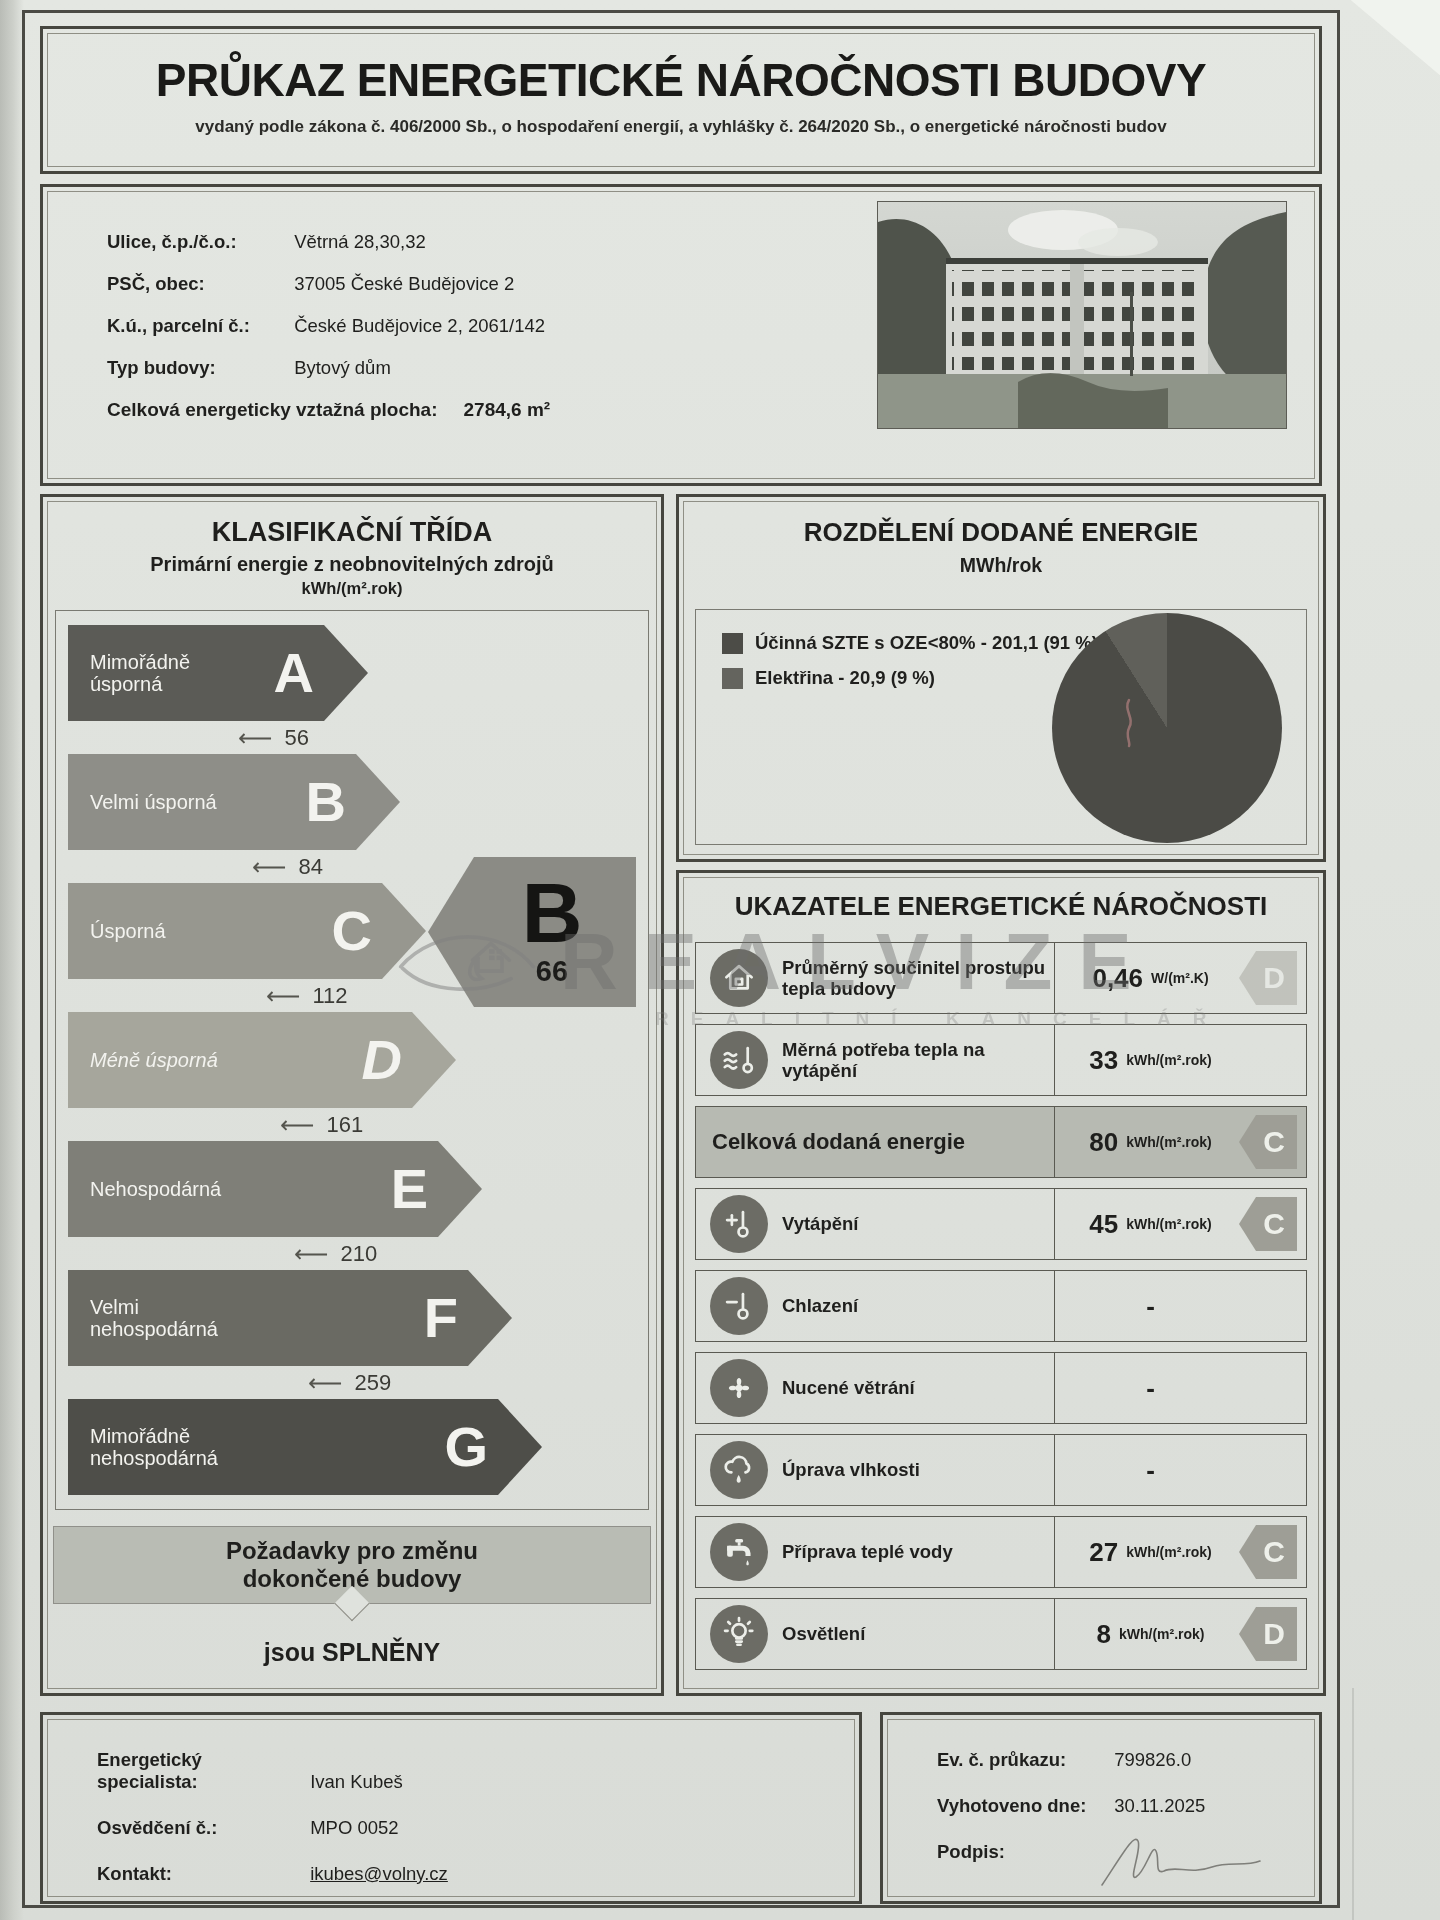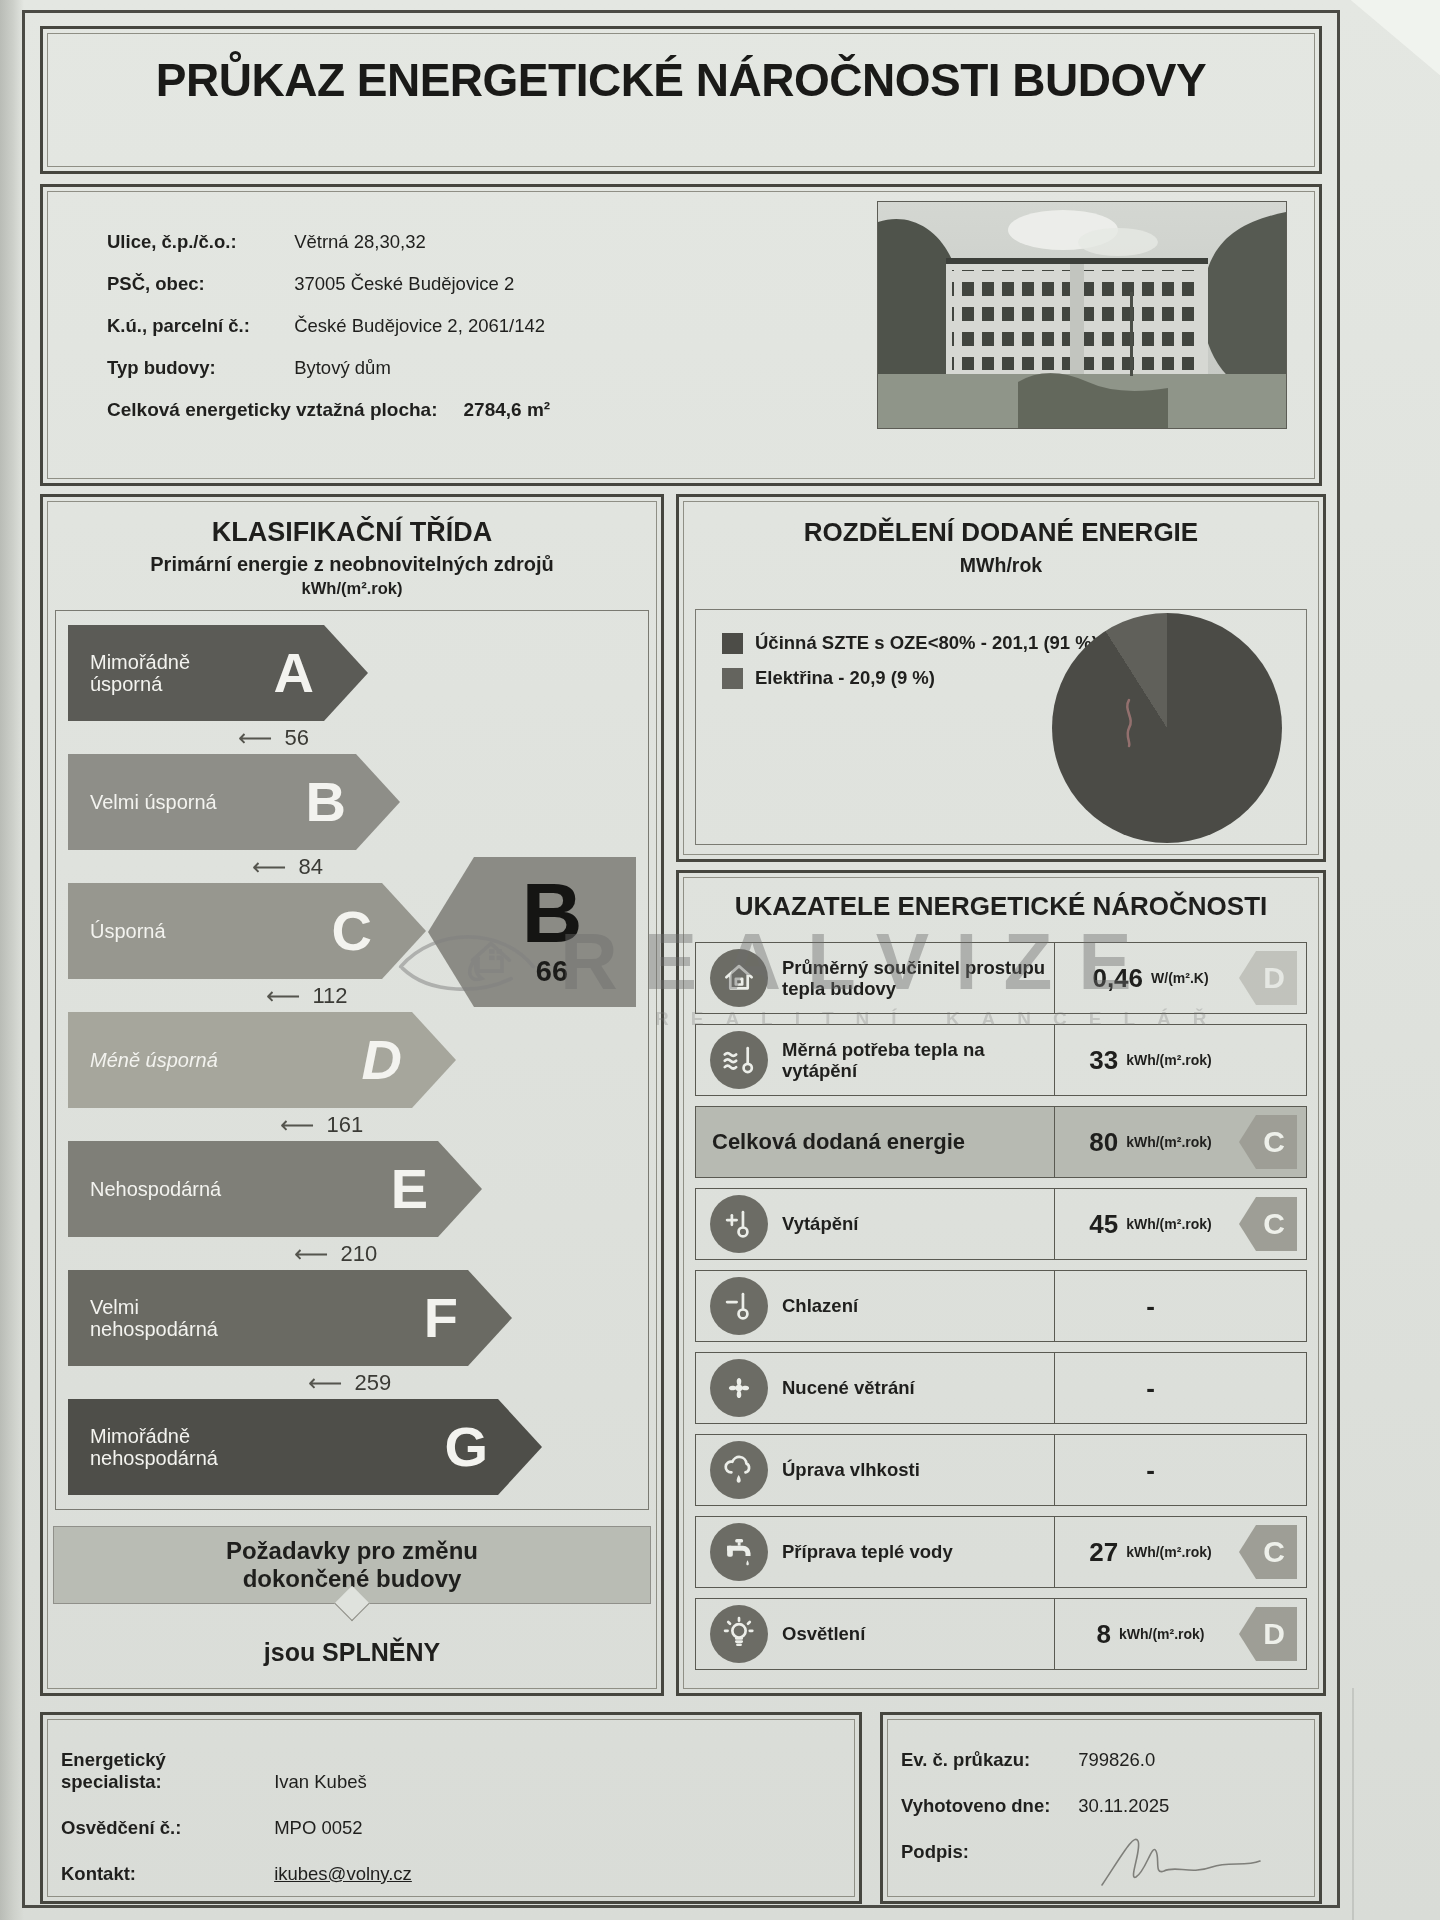--- a/index.html
+++ b/index.html
@@ -74,21 +74,21 @@
   .badge{position:absolute;right:9px;top:50%;transform:translateY(-50%);width:58px;height:54px;
     clip-path:polygon(17px 0,100% 0,100% 100%,17px 100%,0 50%);
     display:flex;align-items:center;justify-content:center;padding-left:12px;box-sizing:border-box;
     color:#eef0ea;font-size:30px;font-weight:bold;}
   .badge.faded{opacity:.45;}
   .ind-row.hl{background:#b7bab2;}
   .ind-row.hl .ind-label{font-size:22px;padding-left:16px;}
   
   .box-foot-left{left:40px;top:1712px;width:816px;height:186px;}
   .box-foot-right{left:880px;top:1712px;width:436px;height:186px;}
-  .foot-rows{padding:34px 0 0 18px;}
+  .foot-rows{padding:34px 0 0 18px;margin-left:36px;}
   .foot-row{margin-bottom:24px;font-size:18.5px;}
   .foot-label{display:inline-block;font-weight:bold;width:208px;}
   .box-foot-right .foot-label{width:172px;}
   .foot-value.link{text-decoration:underline;}
   .signature{position:absolute;right:50px;bottom:2px;width:175px;height:80px;}
   
   .watermark{position:absolute;left:392px;top:916px;display:flex;align-items:center;gap:18px;pointer-events:none;z-index:6;}
   .wm-text{font-size:80px;font-weight:bold;letter-spacing:26px;color:#6d6d6d;opacity:.42;white-space:nowrap;}
   .wm-eye{opacity:.5;}
   .wm-tagline{position:absolute;left:655px;top:1008px;font-size:19px;font-weight:bold;letter-spacing:22px;
@@ -99,20 +99,21 @@
 <body>
 
 <div class="page">
   <div class="edge-left"></div>
   <div class="fold"></div>
   <div class="crease"></div>
   <div class="outer-frame"></div>
 
   <div class="sbox box-header">
     <div class="doc-title">PRŮKAZ ENERGETICKÉ NÁROČNOSTI BUDOVY</div>
+    <div class="doc-subtitle">vydaný podle zákona č. 406/2000 Sb., o hospodaření energií, a vyhlášky č. 264/2020 Sb., o energetické náročnosti budov</div>
   </div>
 
   <div class="sbox box-info">
     <div class="info-rows" id="info-rows">
         <div class="info-row">
     <span class="info-label">Ulice, č.p./č.o.:</span>
     <span class="info-value">Větrná 28,30,32</span>
   </div>
         <div class="info-row">
     <span class="info-label">PSČ, obec:</span>

